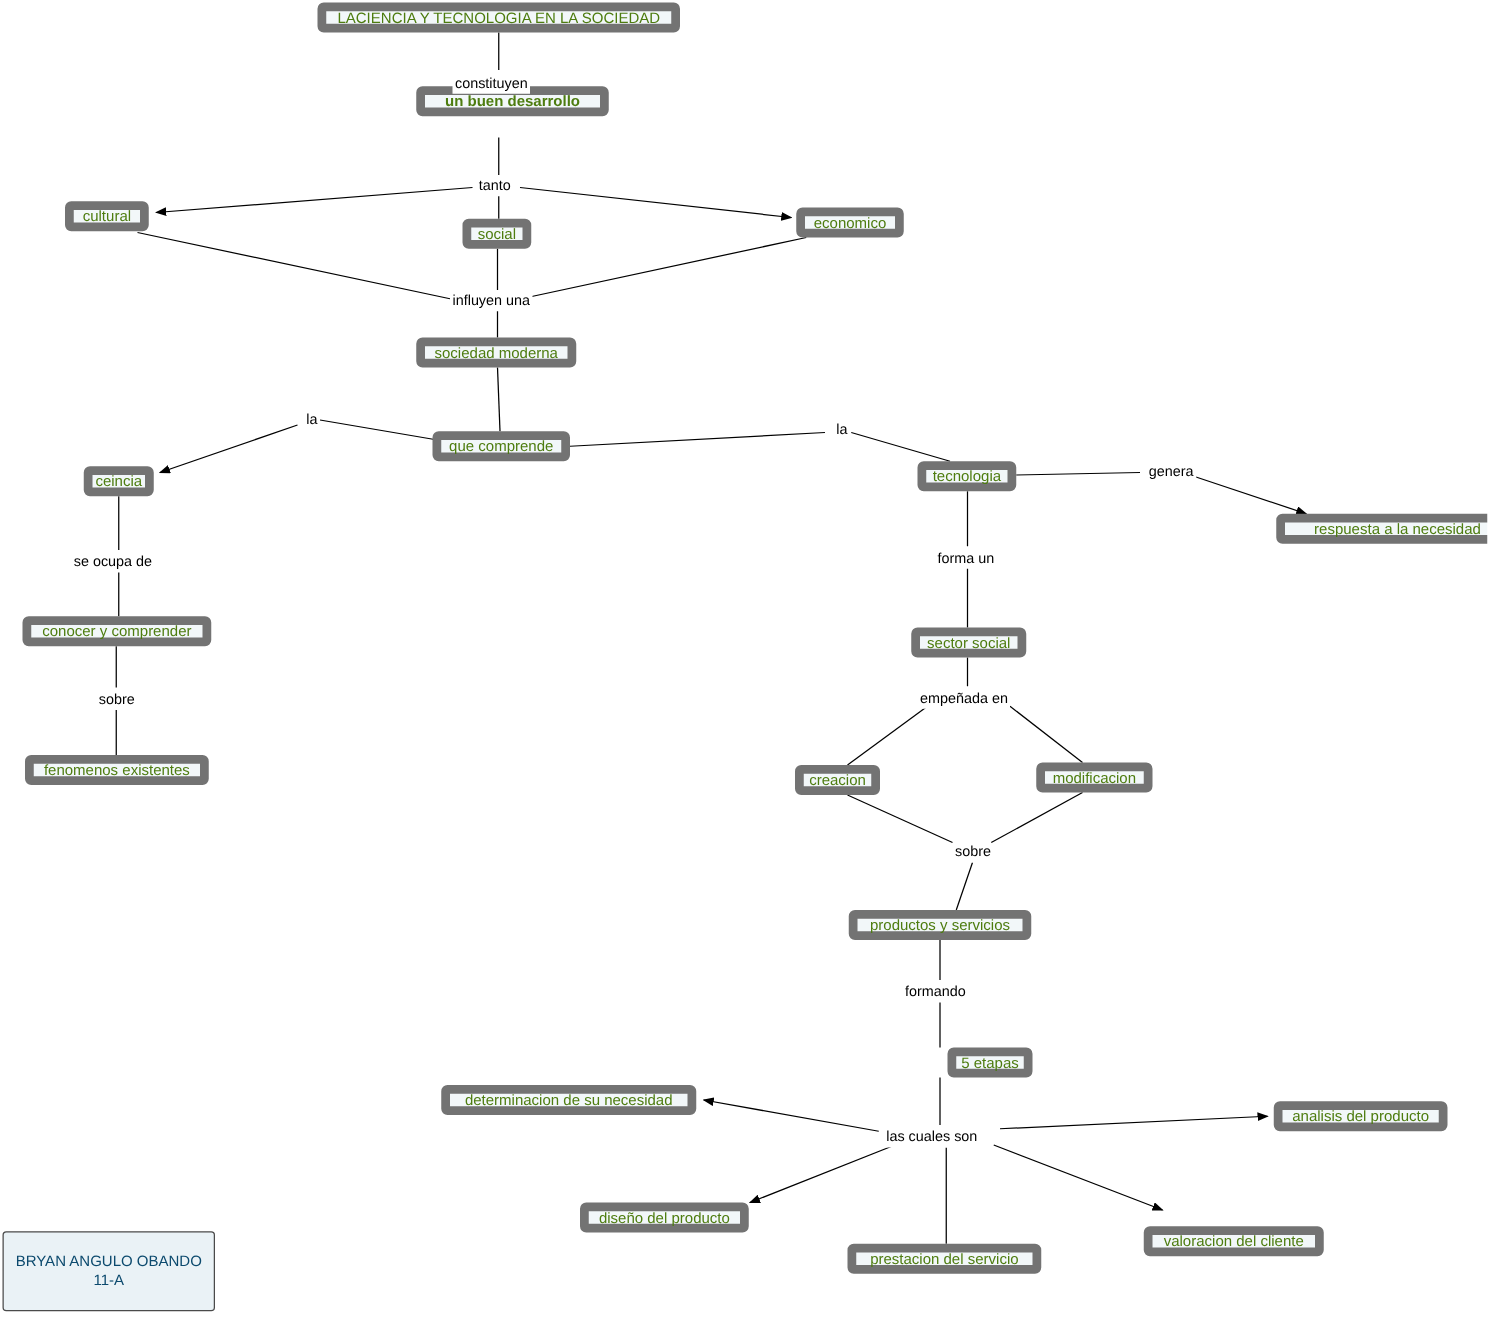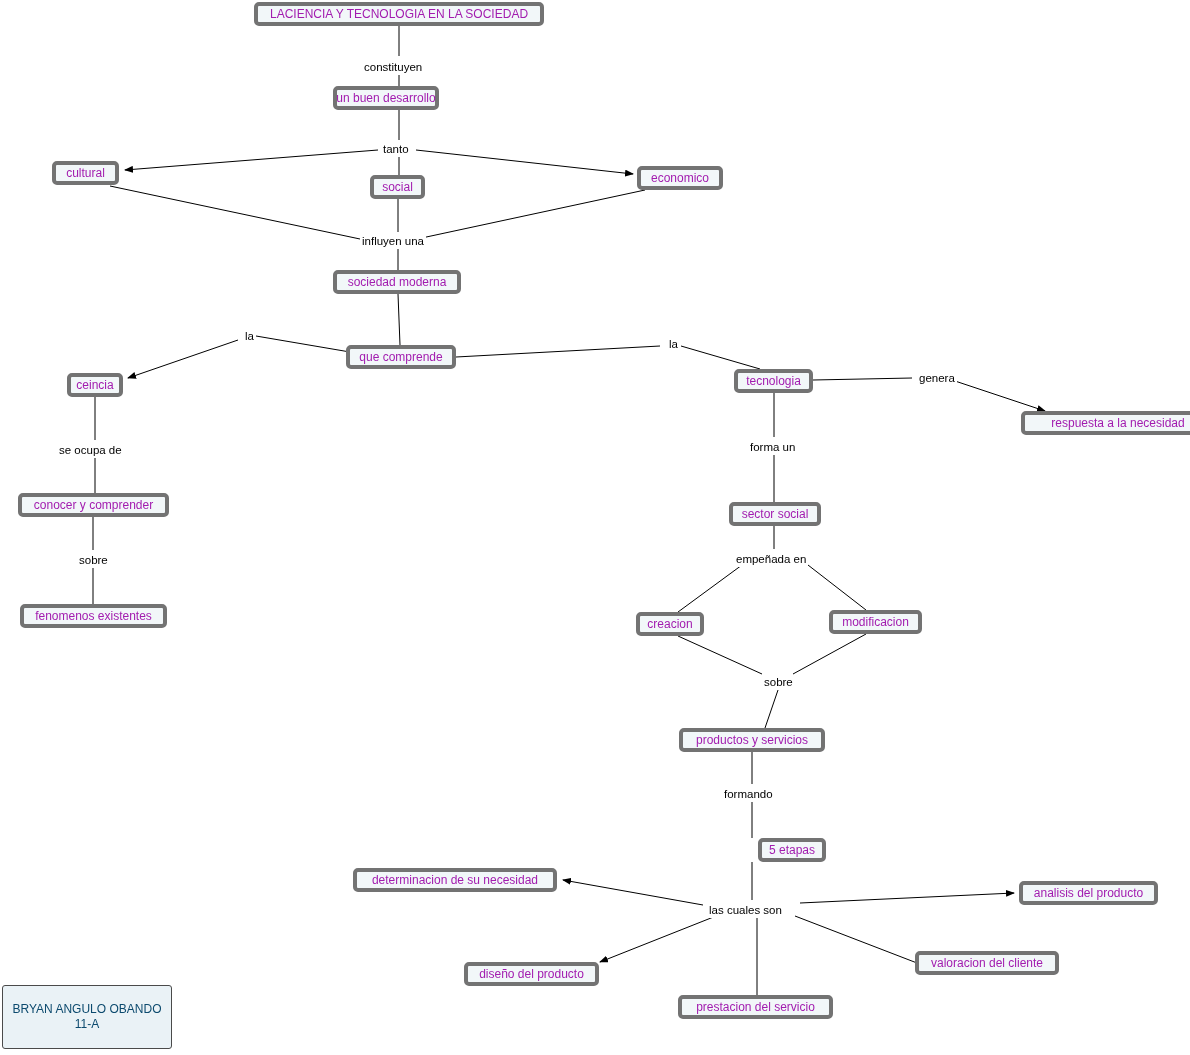--- a/index.html
+++ b/index.html
@@ -20,23 +20,23 @@
     left: 0;
     top: 0;
     width: 1190px;
     height: 1055px;
     pointer-events: none;
   }
   .node {
     position: absolute;
     box-sizing: border-box;
     background: #f2f7f9;
-    border: 4px solid #737373;
+    border: 7px solid #737373;
     border-radius: 5px;
-    color: #a21caf;
+    color: #4d7c0f;
     font-size: 12px;
     line-height: 1;
     display: flex;
     align-items: center;
     justify-content: center;
     white-space: nowrap;
     padding: 0 4px;
     height: 24px;
   }
   .linklabel {
@@ -114,40 +114,40 @@
         <path d="M 703 905 L 563 880" stroke="#000000" stroke-width="1" fill="none" marker-end="url(#arrowhead)"></path>
         <path d="M 800 903 L 1014 893" stroke="#000000" stroke-width="1" fill="none" marker-end="url(#arrowhead)"></path>
         <path d="M 716 916 L 600 962" stroke="#000000" stroke-width="1" fill="none" marker-end="url(#arrowhead)"></path>
         <path d="M 795 916 L 930 968" stroke="#000000" stroke-width="1" fill="none" marker-end="url(#arrowhead)"></path>
         <path d="M 757 918 L 757 995" stroke="#000000" stroke-width="1" fill="none"></path>
       </g>
   </svg>
 
   <div id="nodes-layer">
       <div class="node" style="left: 254px; top: 2px; width: 290px;">LACIENCIA Y TECNOLOGIA EN LA SOCIEDAD</div>
-      <div class="node" style="left: 333px; top: 86px; width: 106px;">un buen desarrollo</div>
+      <div class="node" style="left: 333px; top: 69px; width: 154px; font-weight: bold;">un buen desarrollo</div>
       <div class="node" style="left: 52px; top: 161px; width: 67px;">cultural</div>
       <div class="node" style="left: 370px; top: 175px; width: 55px;">social</div>
       <div class="node" style="left: 637px; top: 166px; width: 86px;">economico</div>
       <div class="node" style="left: 333px; top: 270px; width: 128px;">sociedad moderna</div>
       <div class="node" style="left: 346px; top: 345px; width: 110px;">que comprende</div>
       <div class="node" style="left: 67px; top: 373px; width: 56px;">ceincia</div>
       <div class="node" style="left: 734px; top: 369px; width: 79px;">tecnologia</div>
       <div class="node" style="left: 1021px; top: 411px; width: 194px;">respuesta a la necesidad</div>
       <div class="node" style="left: 18px; top: 493px; width: 151px;">conocer y comprender</div>
       <div class="node" style="left: 20px; top: 604px; width: 147px;">fenomenos existentes</div>
       <div class="node" style="left: 729px; top: 502px; width: 92px;">sector social</div>
       <div class="node" style="left: 636px; top: 612px; width: 68px; text-align: right;">creacion</div>
       <div class="node" style="left: 829px; top: 610px; width: 93px;">modificacion</div>
       <div class="node" style="left: 679px; top: 728px; width: 146px;">productos y servicios</div>
       <div class="node" style="left: 717px; top: 838px; width: 68px; margin-left: 41px;">5 etapas</div>
       <div class="node" style="left: 353px; top: 868px; width: 204px;">determinacion de su necesidad</div>
       <div class="node" style="left: 1019px; top: 881px; width: 139px;">analisis del producto</div>
       <div class="node" style="left: 464px; top: 962px; width: 135px;">diseño del producto</div>
-      <div class="node" style="left: 915px; top: 951px; width: 144px;">valoracion del cliente</div>
+      <div class="node" style="left: 915px; top: 981px; width: 144px;">valoracion del cliente</div>
       <div class="node" style="left: 678px; top: 995px; width: 155px;">prestacion del servicio</div>
     </div>
   <div id="labels-layer">
       <div class="linklabel" style="left: 362px; top: 61px;">constituyen</div>
       <div class="linklabel" style="left: 381px; top: 143px;">tanto</div>
       <div class="linklabel" style="left: 360px; top: 235px;">influyen una</div>
       <div class="linklabel" style="left: 243px; top: 330px;">la</div>
       <div class="linklabel" style="left: 667px; top: 338px;">la</div>
       <div class="linklabel" style="left: 917px; top: 372px;">genera</div>
       <div class="linklabel" style="left: 57px; top: 444px;">se ocupa de</div>

